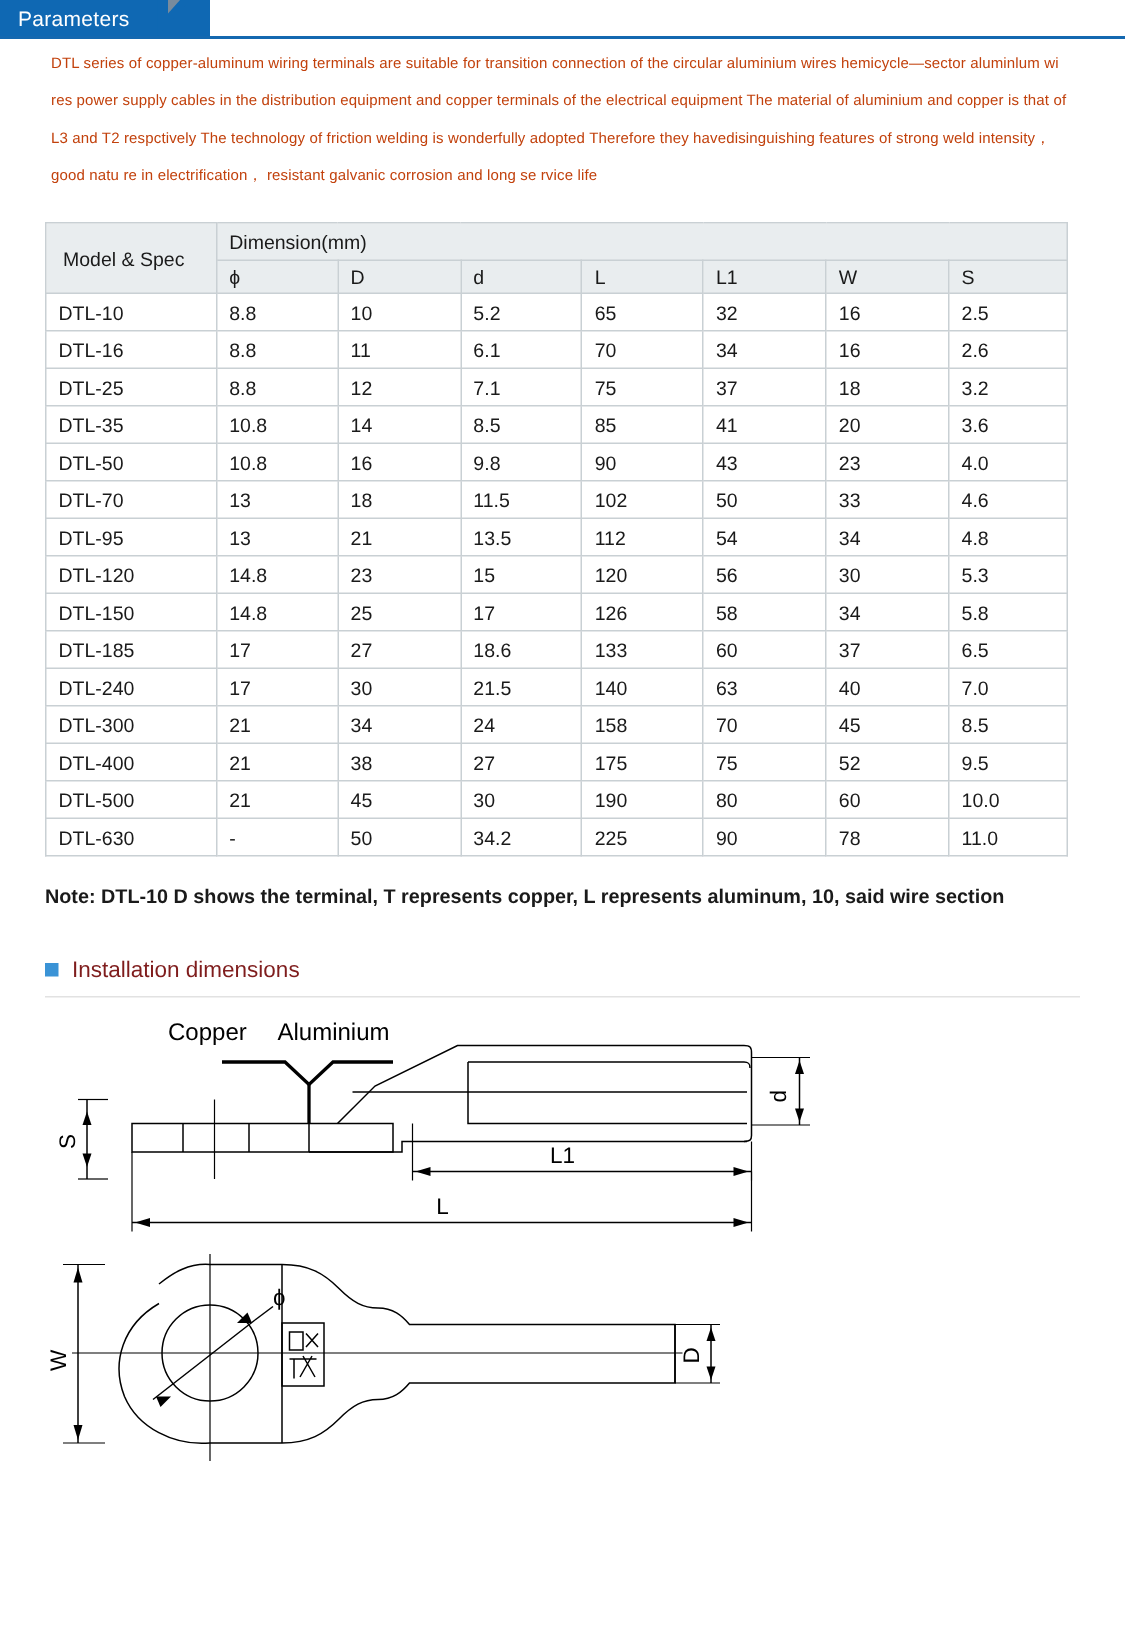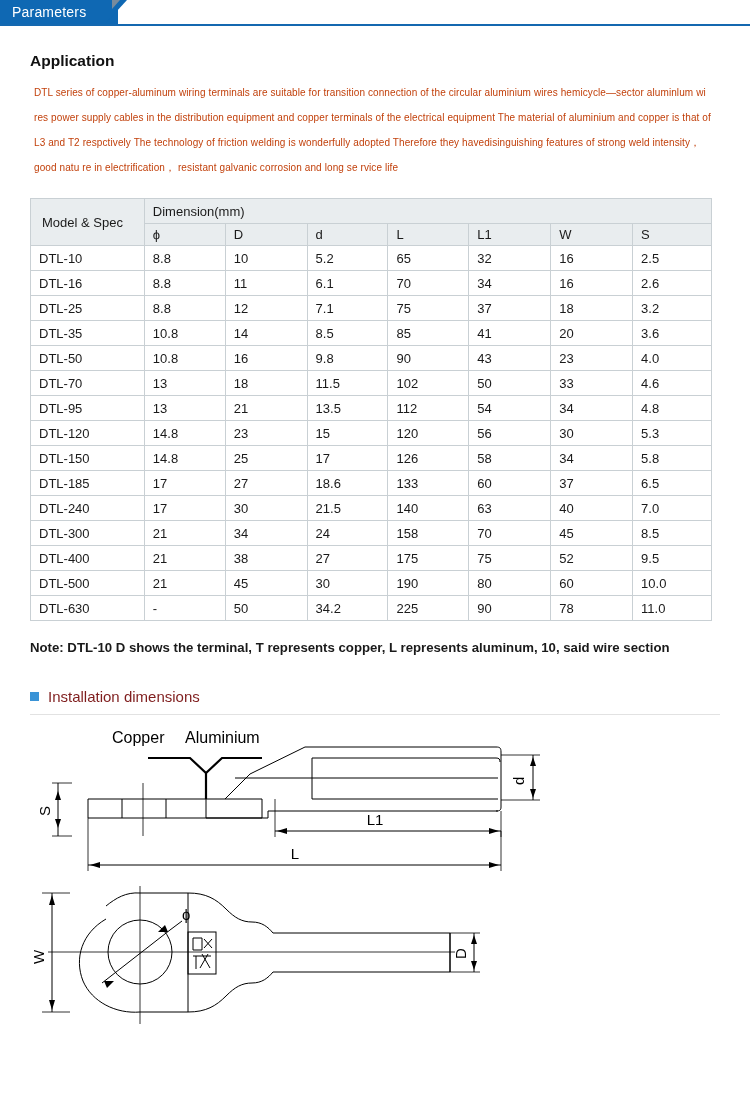--- a/index.html
+++ b/index.html
@@ -10,21 +10,21 @@
     font-family: "Liberation Sans", sans-serif;
     color: #1a1a1a;
     overflow: hidden;
   }
   .page { position: relative; width: 750px; height: 1095px; }
 
   
   .tabbar { position: relative; height: 26px; width: 750px; }
   .tab {
     position: absolute; left: 0; top: 0;
-    height: 24px; width: 118px;
+    height: 24px; width: 140px;
     background: #0f68b3;
     color: #ffffff;
     font-size: 14px;
     line-height: 24px;
     padding-left: 12px;
     letter-spacing: .2px;
   }
   .tab-slant {
     position: absolute; left: 105px; top: 0;
     width: 0; height: 0;
@@ -154,21 +154,20 @@
     <div class="tab">
       <span>Parameters</span>
     </div>
     <div class="tab-slant"></div>
     <div class="tab-fold"></div>
     <div class="tab-rule"></div>
   </div>
 
   <div class="content">
 
-    <h2 class="section-title">Application</h2>
     <p class="para">DTL series of copper-aluminum wiring terminals are suitable for transition connection of the circular aluminium wires hemicycle—sector aluminlum wi res power supply cables in the distribution equipment and copper terminals of the electrical equipment The material of aluminium and copper is that of L3 and T2 respctively The technology of friction welding is wonderfully adopted Therefore they havedisinguishing features of strong weld intensity， good natu re in electrification， resistant galvanic corrosion and long se rvice life</p>
 
     <table class="spec">
       <colgroup>
         <col class="c-model">
           <col class="c-phi">
           <col class="c-D">
           <col class="c-d">
         <col class="c-L">
           <col class="c-L1">

